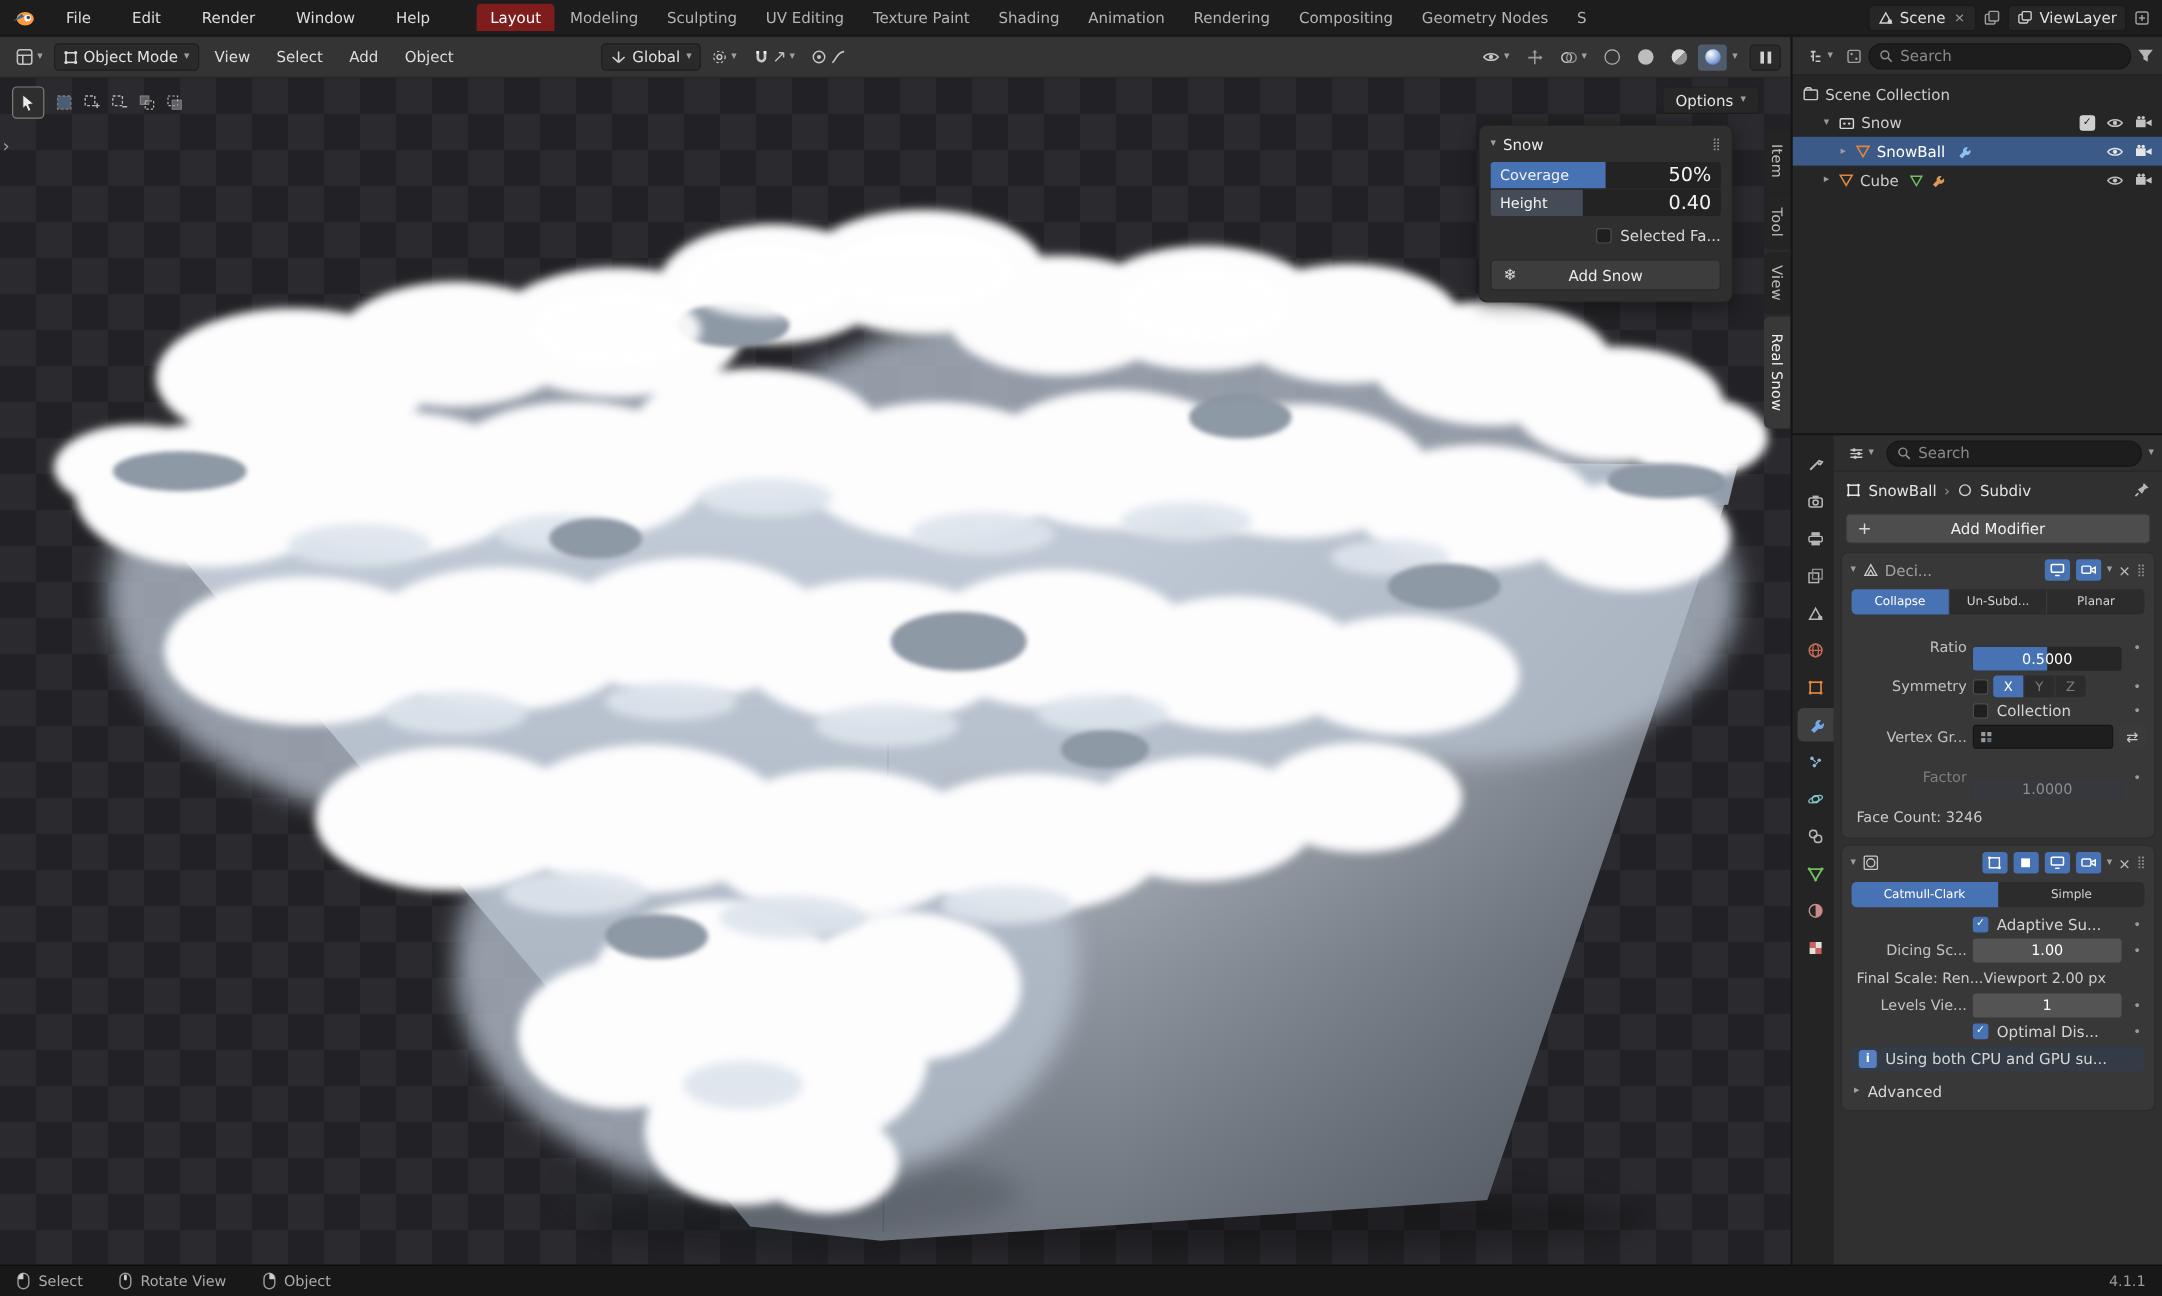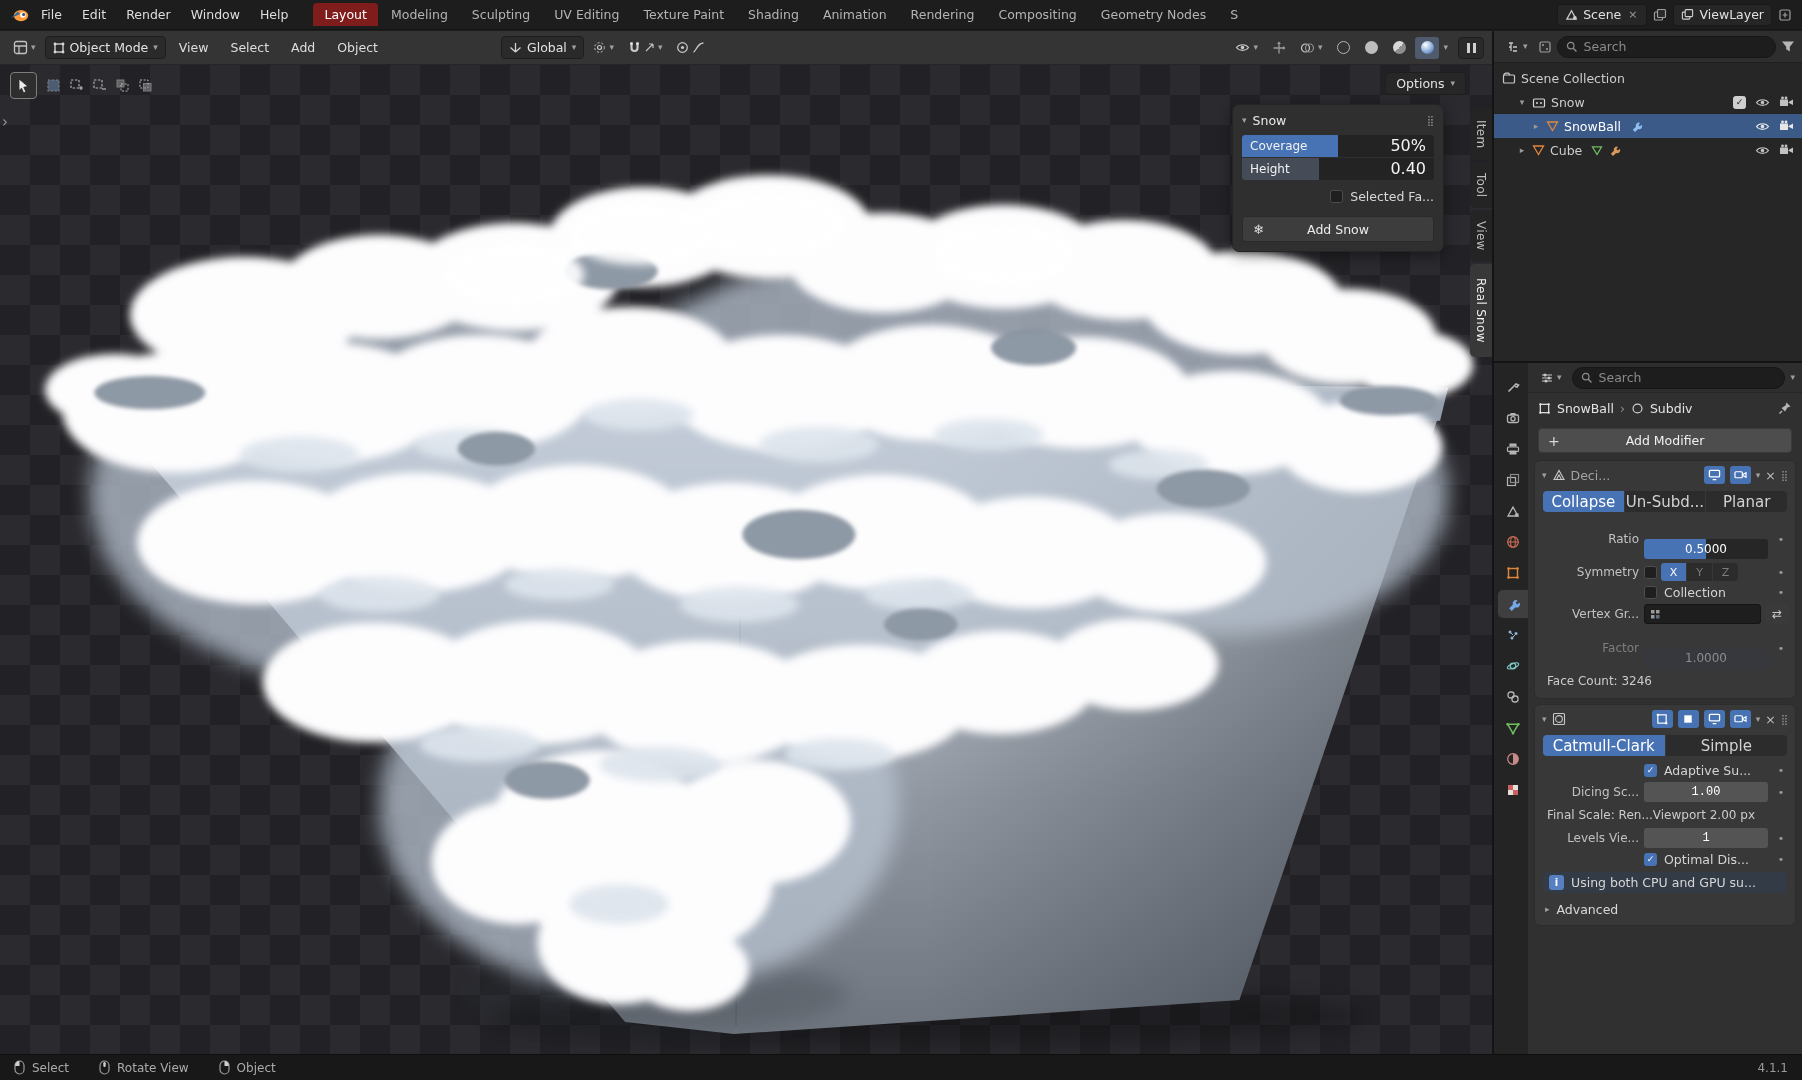--- a/index.html
+++ b/index.html
@@ -7,21 +7,21 @@
   .app {
     position:relative; width:1802px; height:1080px; overflow:hidden;
     background:#1d1d1d; font-family:"DejaVu Sans", sans-serif;
     font-size:12.5px; color:#d4d4d4; -webkit-font-smoothing:antialiased;
   }
   svg { display:block; }
   .ic { display:inline-flex; align-items:center; justify-content:center; flex:none; }
 
   
   .topbar { position:absolute; top:0; left:0; right:0; height:30px; background:#1d1d1d;
-    display:flex; align-items:center; padding:0 10px; gap:2px; border-bottom:1px solid #151515; }
+    display:flex; align-items:center; padding:0 10px; gap:16px; border-bottom:1px solid #151515; }
   .menu-item { padding:3px 9px; border-radius:3px; color:#dedede; cursor:default; }
   .workspaces { display:flex; gap:2px; margin-left:14px; overflow:hidden; white-space:nowrap; }
   .ws { padding:4px 11px; border-radius:4px 4px 0 0; color:#b4b4b4; }
   .ws.active { background:#7f1d1d; color:#ffffff; }
   .topbar-right { margin-left:auto; display:flex; align-items:center; gap:6px; }
   .tb-widget { display:flex; align-items:center; gap:5px; background:#262626; border:1px solid #191919;
     border-radius:4px; padding:2px 7px; height:22px; color:#e0e0e0; }
   .tb-mini { color:#9a9a9a; font-size:11px; padding:0 2px; }
 
   
@@ -109,34 +109,34 @@
   .bc-sep { color:#8f8f8f; }
   .addmod { position:relative; margin:5px 10px 7px; height:25px; background:#4d4d4d; border:1px solid #3a3a3a;
     border-radius:4px; display:flex; align-items:center; justify-content:center; color:#f0f0f0; }
   .addmod .plus { position:absolute; left:9px; color:#d8d8d8; font-size:14px; line-height:1; }
   .mod-panel { margin:0 6px 5px; background:#383838; border:1px solid #2c2c2c; border-radius:6px; padding-bottom:6px; }
   .mod-head { height:28px; display:flex; align-items:center; gap:5px; padding:0 7px; }
   .mod-name { color:#a3a3a3; flex:1; min-width:0; overflow:hidden; white-space:nowrap; }
   .tgl { width:21px; height:18px; background:#4772b3; border-radius:3px; display:flex; align-items:center; justify-content:center; }
   .hic { color:#bdbdbd; }
   .seg { display:flex; gap:1px; margin:2px 8px 5px; height:21px; }
-  .seg > div { flex:1; background:#2c2c2c; color:#d2d2d2; display:flex; align-items:center; justify-content:center; font-size:15px; }
+  .seg > div { flex:1; background:#2c2c2c; color:#d2d2d2; display:flex; align-items:center; justify-content:center; font-size:10px; }
   .seg > div:first-child { border-radius:4px 0 0 4px; }
   .seg > div:last-child { border-radius:0 4px 4px 0; }
   .seg > div.on { background:#4772b3; color:#fff; }
   .prow { display:grid; grid-template-columns:100px 1fr 16px; align-items:center; gap:5px; padding:2px 6px 2px 4px; }
   .plab { text-align:right; color:#c2c2c2; font-size:12px; overflow:hidden; white-space:nowrap; }
   .plab.dis { color:#7e7e7e; }
   .pdot { color:#9a9a9a; font-size:11px; text-align:center; }
   .pslider { position:relative; height:20px; background:#262626; border-radius:3px; overflow:hidden;margin-top:20px; }
   .pslider .fill { position:absolute; top:0; bottom:0; left:0; background:#4772b3; }
   .pslider .fill.dis { background:#3c4352; }
   .pslider .val { position:relative; text-align:center; line-height:20px; font-size:12px; color:#fff; }
   .pslider .val.dis { color:#8d8d8d; }
-  .numfield { height:20px; background:#545454; border-radius:3px; text-align:center; line-height:20px; font-size:12px; color:#fff;font-family:Liberation Mono, monospace; }
+  .numfield { height:20px; background:#545454; border-radius:3px; text-align:center; line-height:20px; font-size:12px; color:#fff; }
   .fieldrow { display:flex; align-items:center; gap:4px; }
   .axisseg { display:flex; gap:1px; }
   .axisseg > div { width:25px; height:18px; background:#2c2c2c; color:#7c7c7c; display:flex; align-items:center; justify-content:center; font-size:11px; }
   .axisseg > div:first-child { border-radius:3px 0 0 3px; }
   .axisseg > div:last-child { border-radius:0 3px 3px 0; }
   .axisseg > div.on { background:#4772b3; color:#fff; }
   .cblabel { display:flex; align-items:center; gap:7px; color:#d4d4d4; }
   .vg-input { flex:1; height:20px; background:#1e1e1e; border:1px solid #151515; border-radius:3px;
     display:flex; align-items:center; padding:0 5px; }
   .swapbtn { width:24px; height:20px; background:#3a3a3a; border-radius:3px; color:#c8c8c8;

